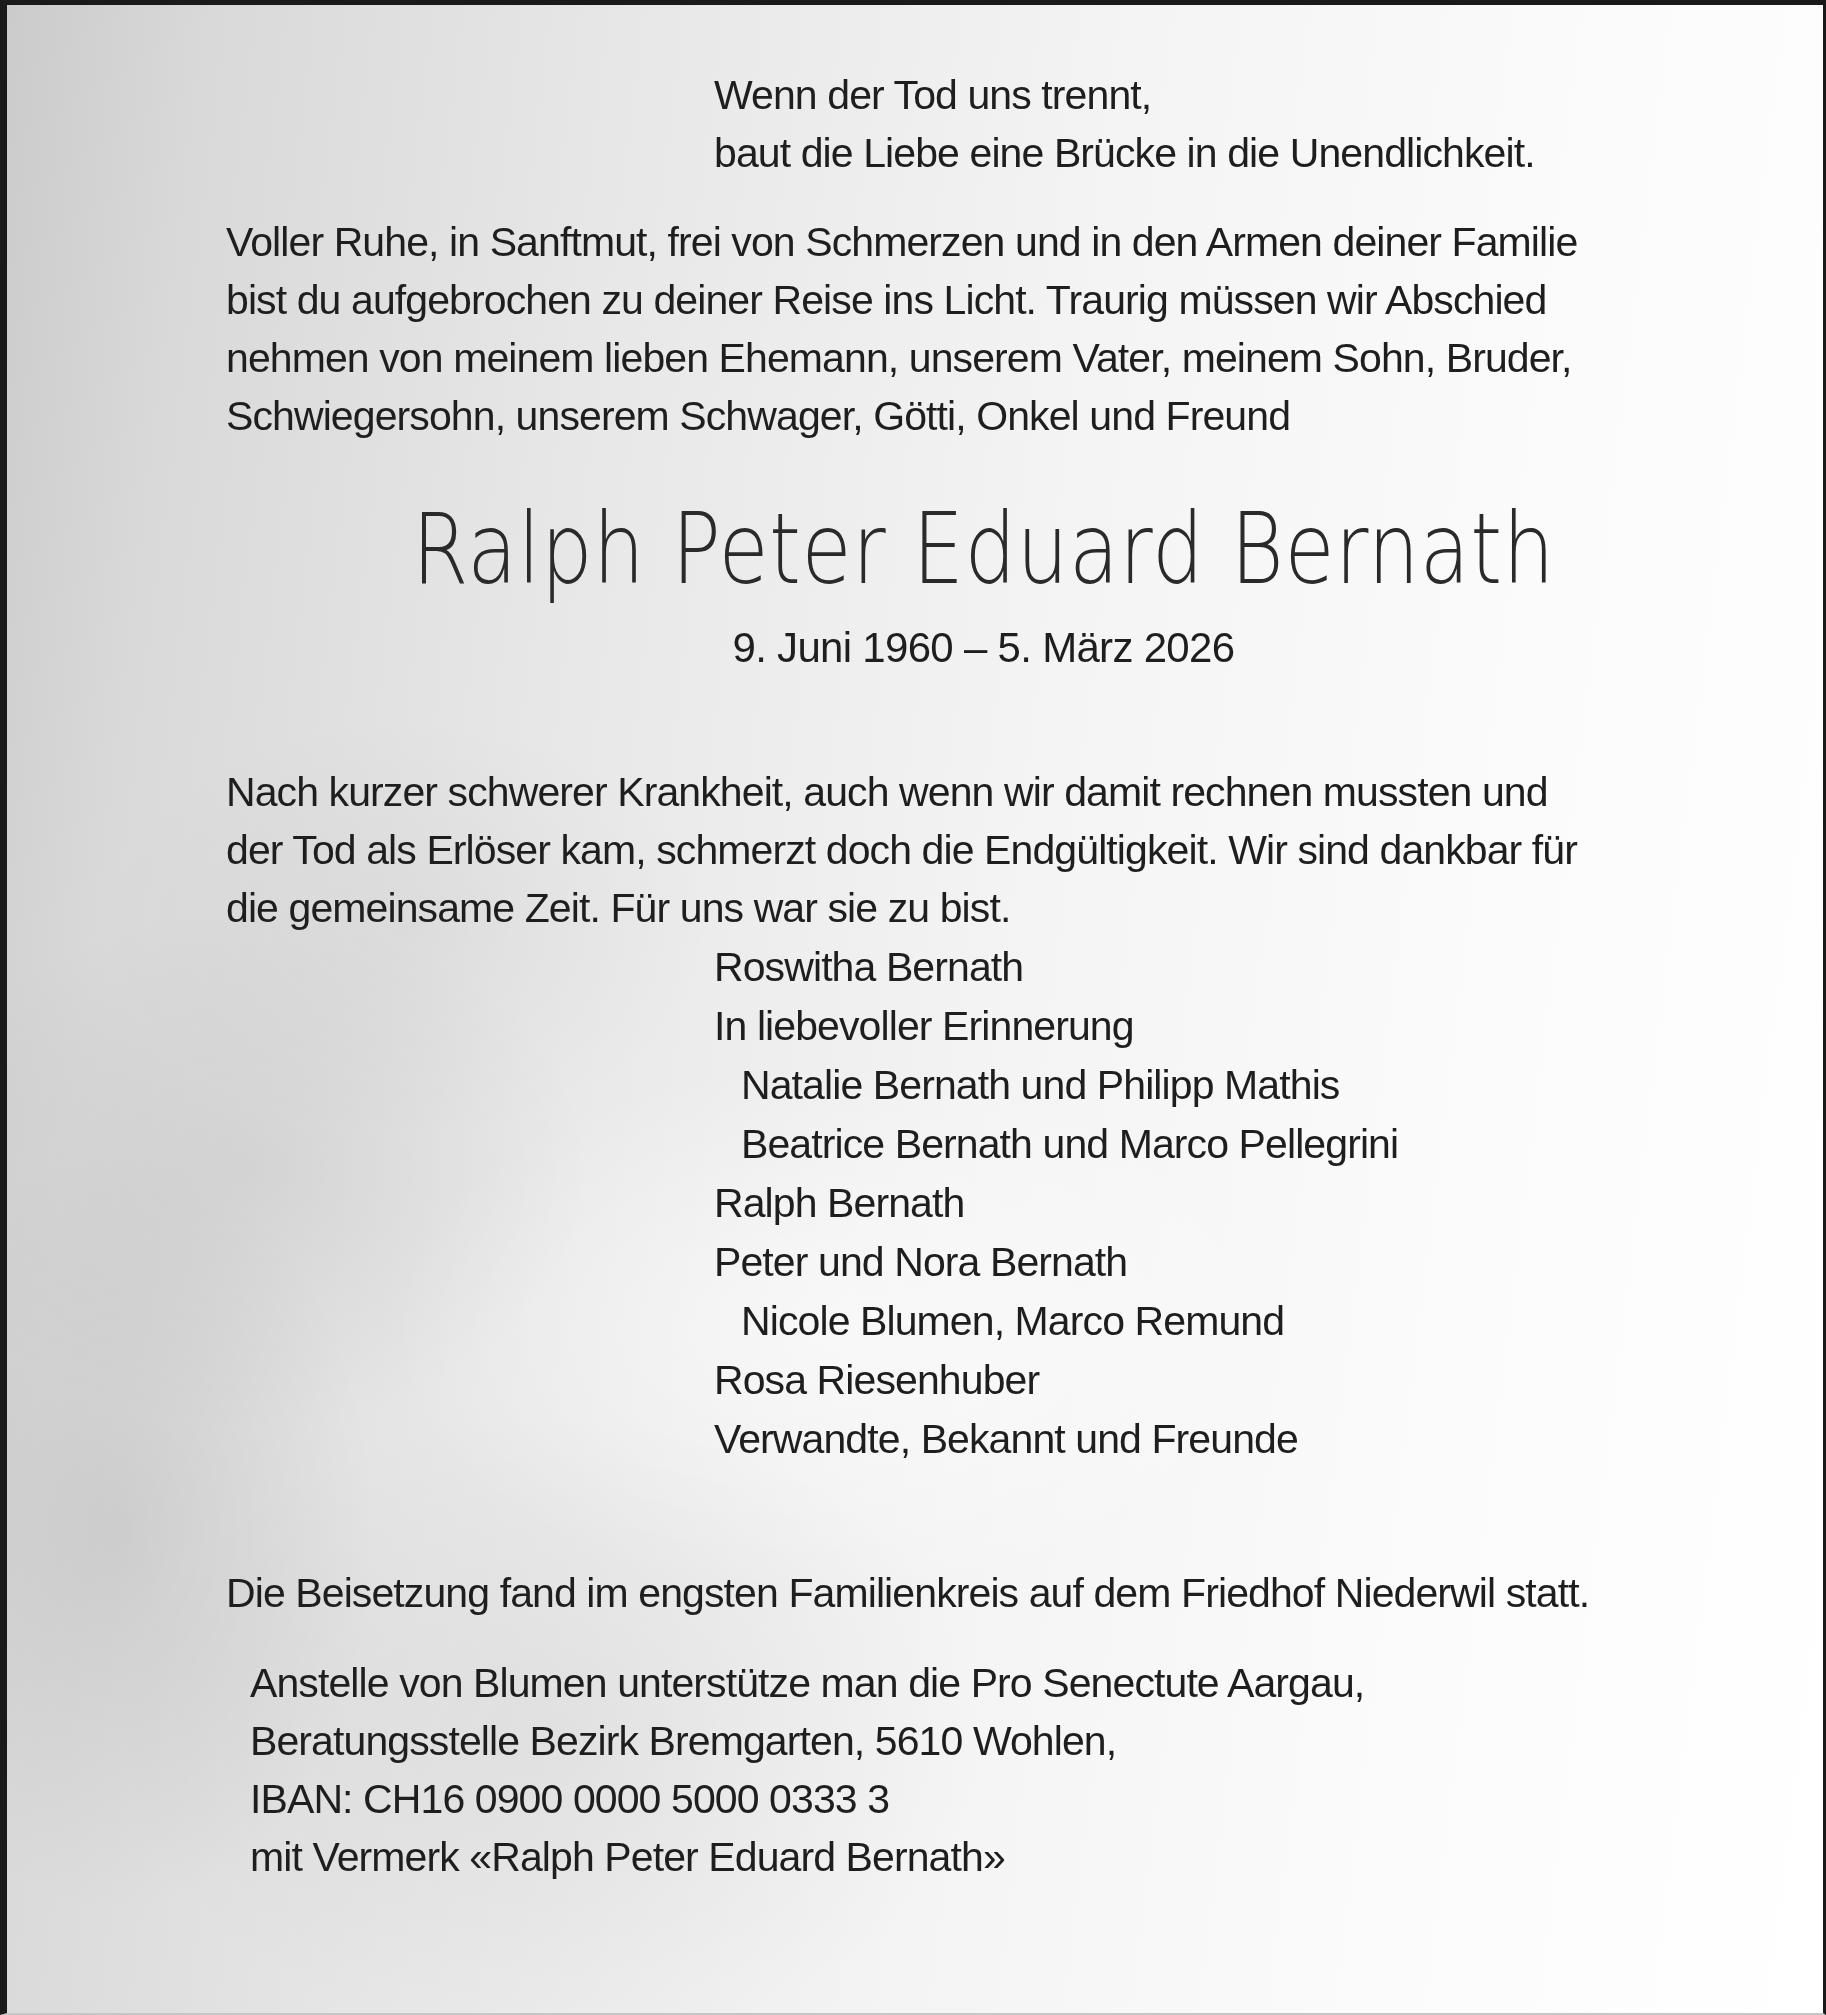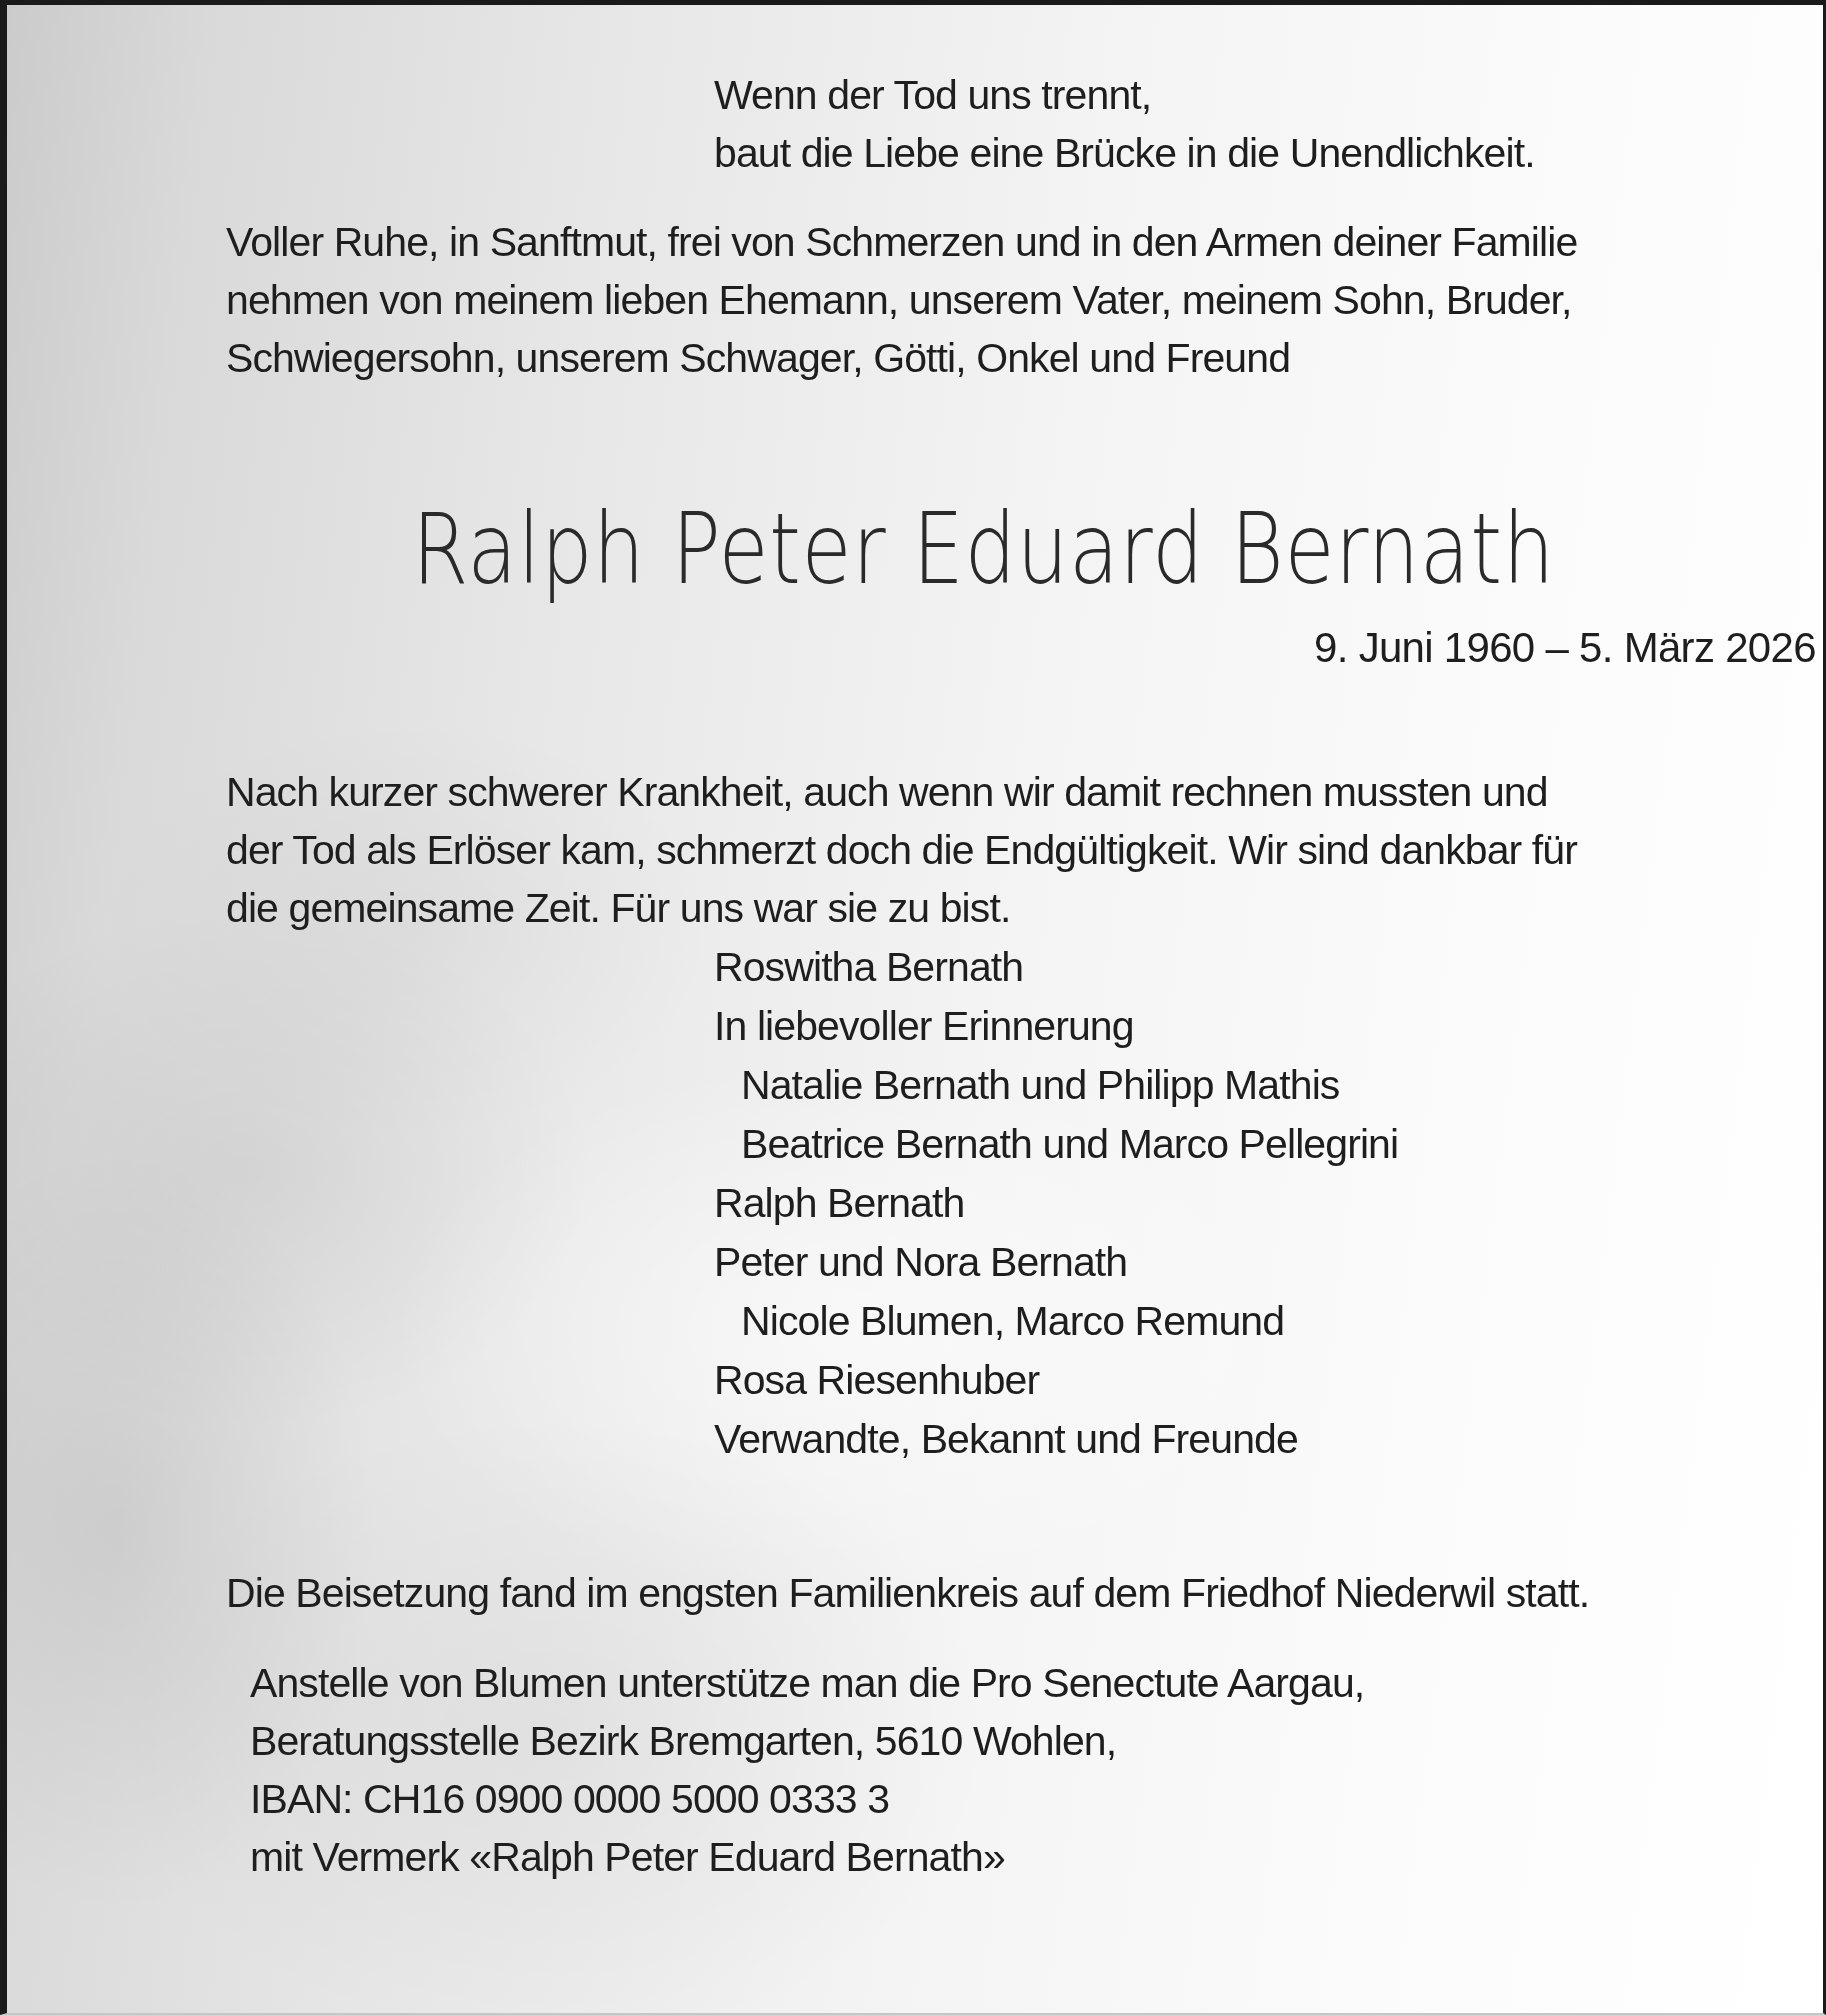--- a/index.html
+++ b/index.html
@@ -61,21 +61,20 @@
     transform-origin: 50% 50%;
     white-space: nowrap;
   }
   .life-dates {
     margin-top: 16px;
     font-size: 42px;
     line-height: 58px;
     letter-spacing: -0.7px;
     color: #1e1e1e;
     white-space: nowrap;
-    text-align: right;
   }
 
   .mourners    { left: 707px; top: 933px; line-height: 59px; }
   .mourners .indent { padding-left: 27px; }
 
   .burial      { left: 219px; top: 1559px; }
   .donation    { left: 219px; top: 1649px; line-height: 58px; margin-left: 24px; }
   .address     { left: 219px; top: 1913px; }
 </style>
 </head>
@@ -83,20 +82,21 @@
 
 <div class="page">
 
   <div class="txt quote">
     <div>Wenn der Tod uns trennt,</div>
     <div>baut die Liebe eine Brücke in die Unendlichkeit.</div>
   </div>
 
   <div class="txt intro">
     <div>Voller Ruhe, in Sanftmut, frei von Schmerzen und in den Armen deiner Familie</div>
+    <div>bist du aufgebrochen zu deiner Reise ins Licht. Traurig müssen wir Abschied</div>
     <div>nehmen von meinem lieben Ehemann, unserem Vater, meinem Sohn, Bruder,</div>
     <div>Schwiegersohn, unserem Schwager, Götti, Onkel und Freund</div>
   </div>
 
   <div class="name-block">
     <h1 class="deceased-name">Ralph Peter Eduard Bernath</h1>
     <div class="life-dates">9. Juni 1960 – 5. März 2026</div>
   </div>
 
   <div class="txt para2">

